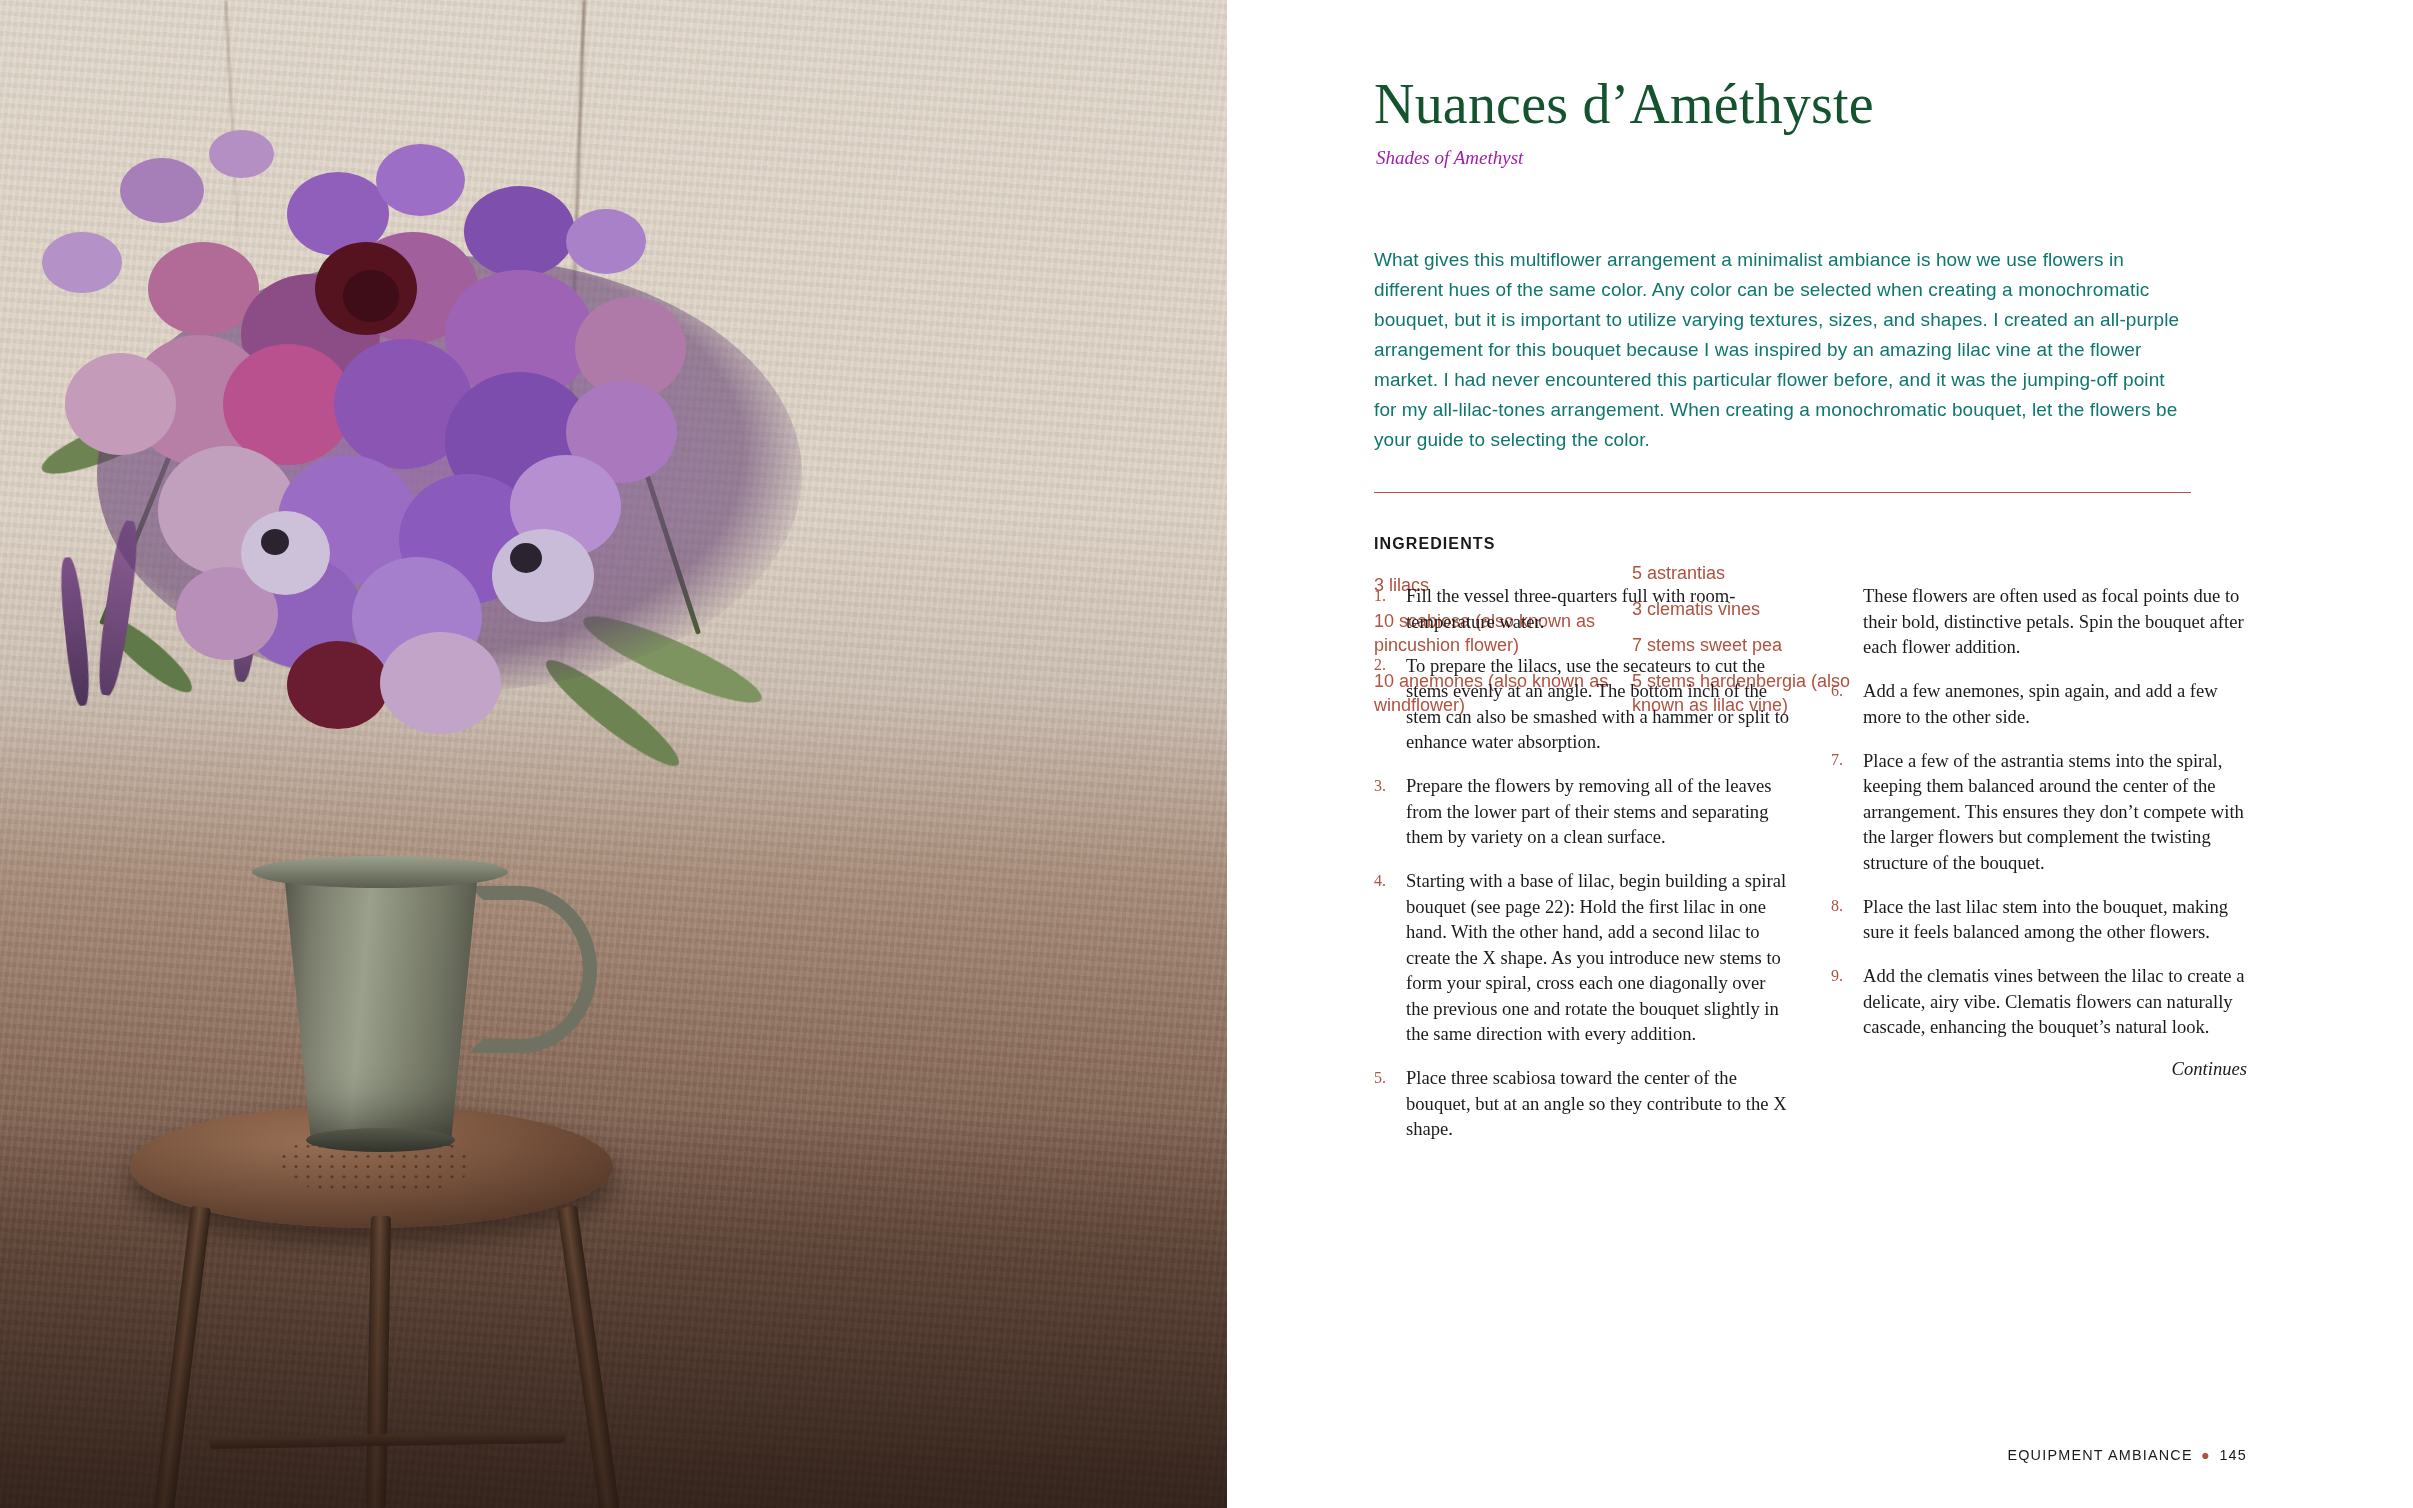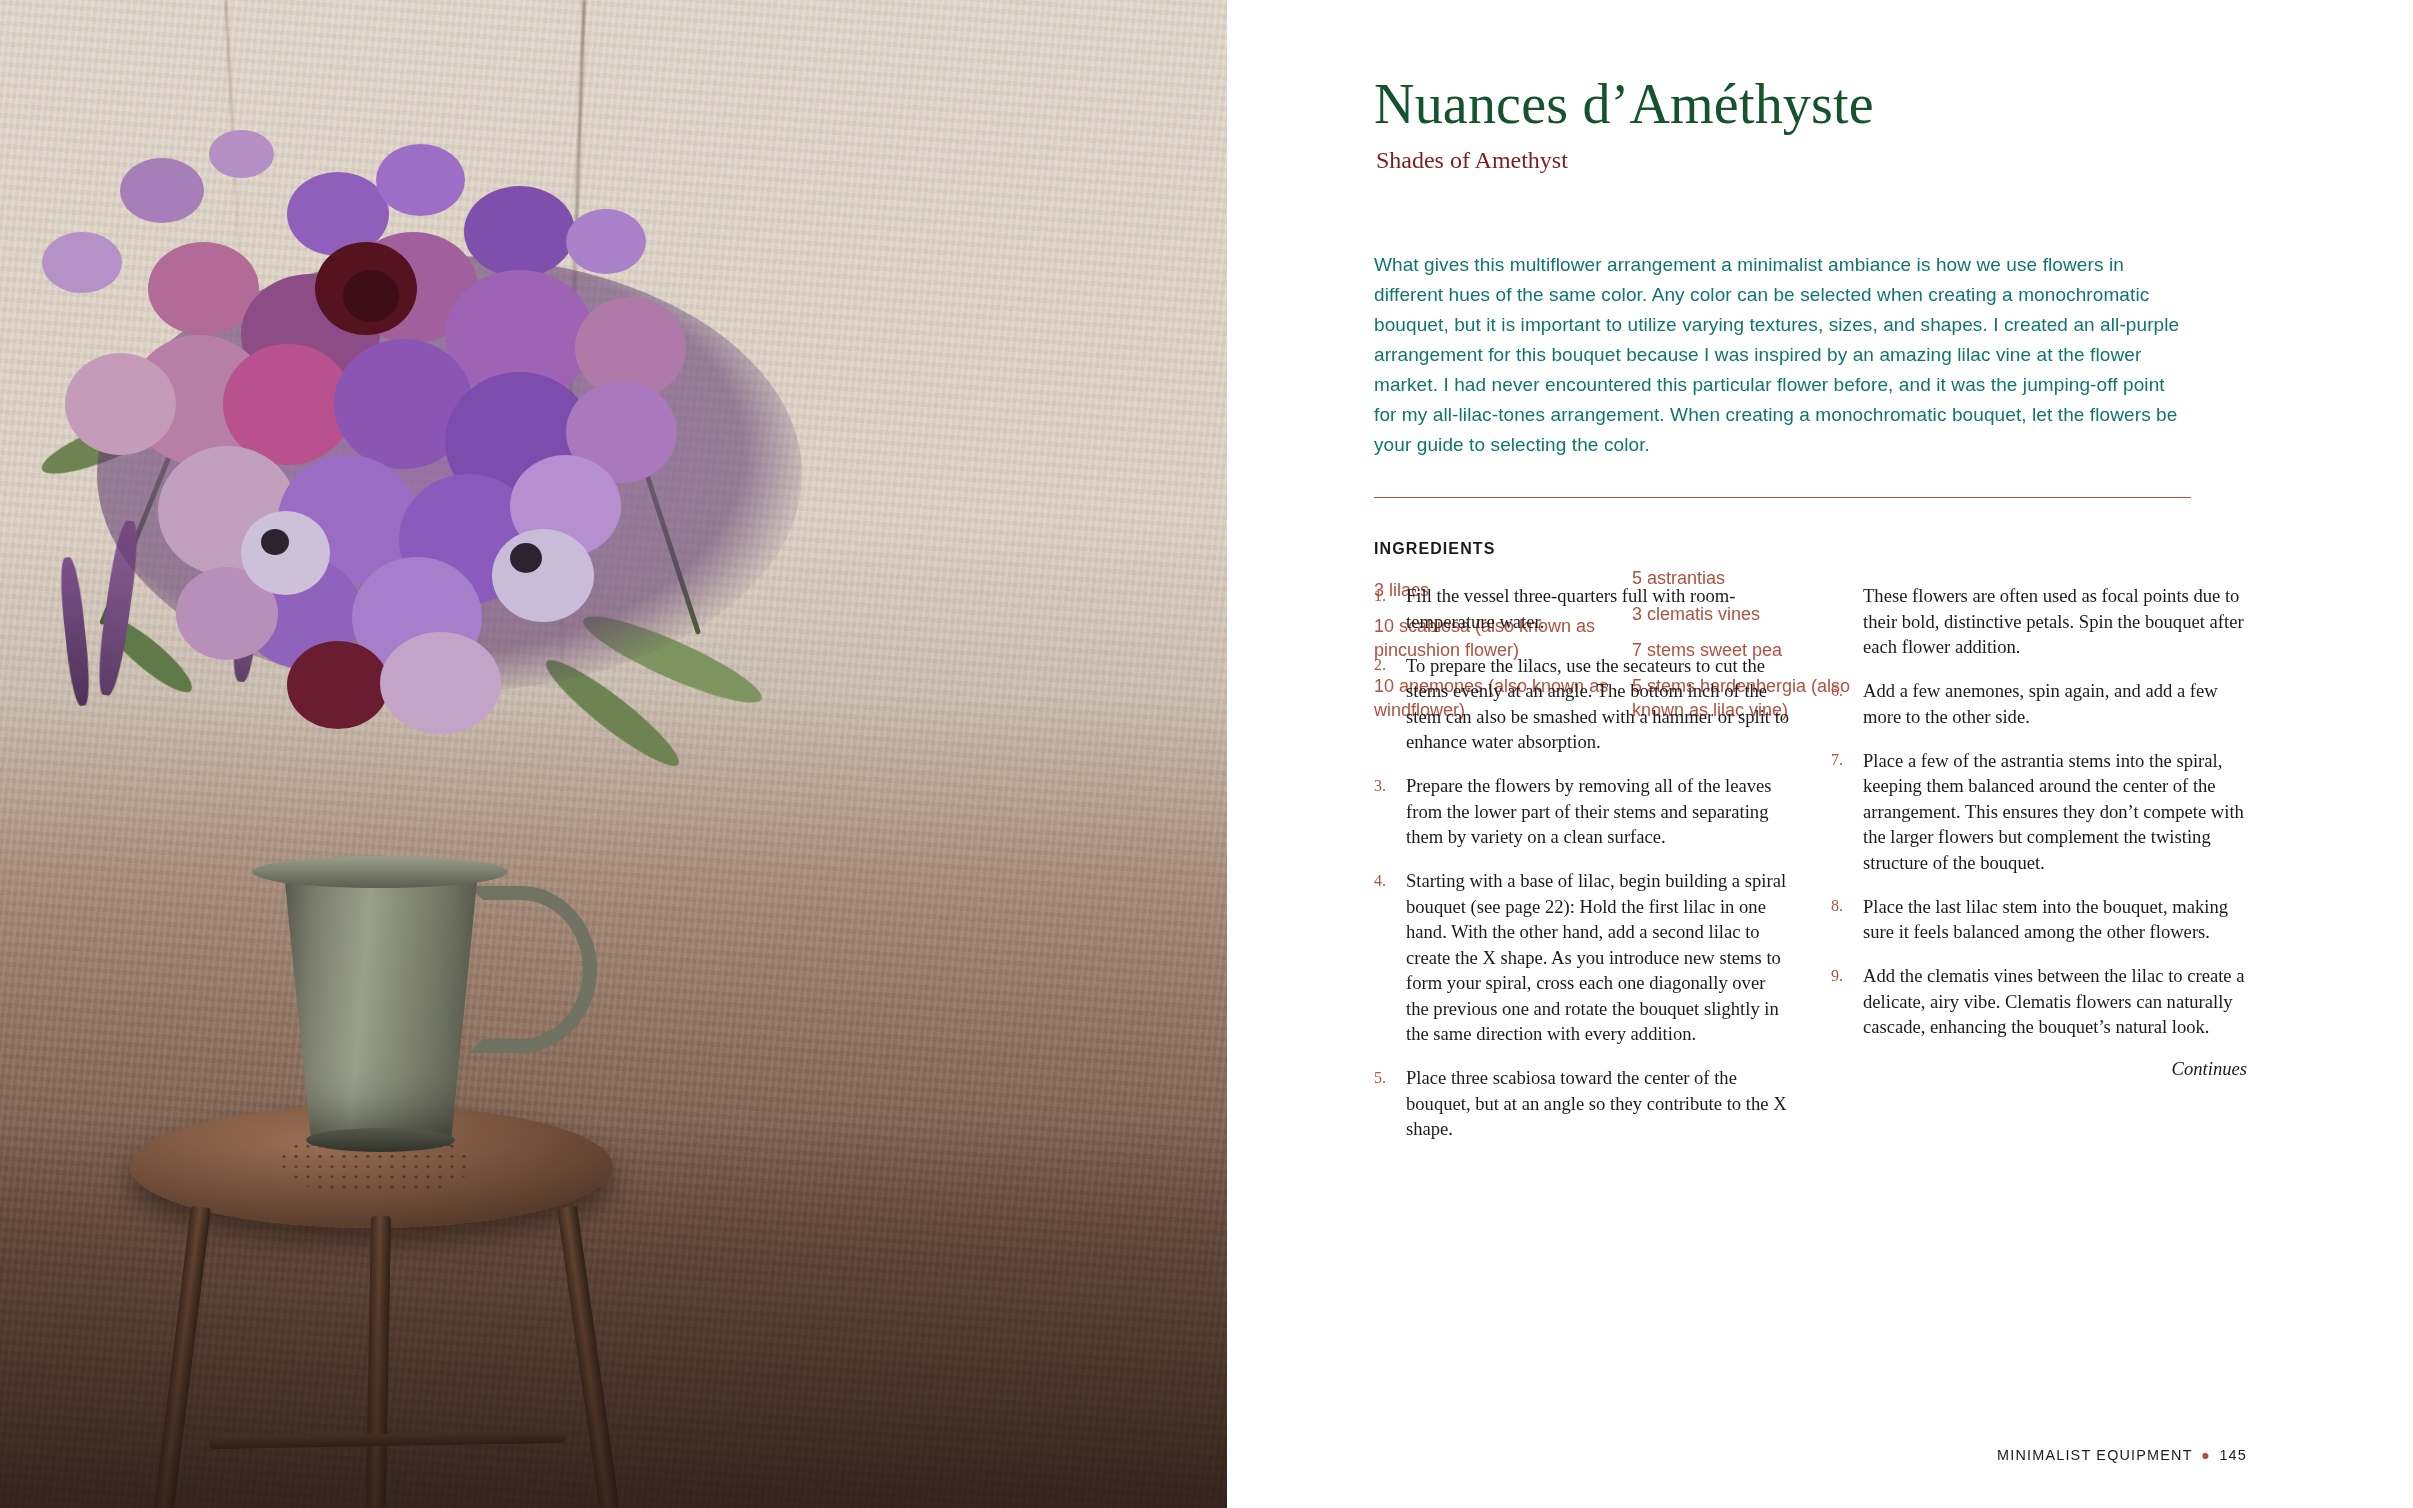--- a/index.html
+++ b/index.html
@@ -171,23 +171,24 @@
     font-family: "Liberation Serif", serif;
     font-size: 56px;
     font-weight: 400;
     letter-spacing: 0.2px;
     margin: 0;
     padding-top: 72px;
     color: #14532d;
   }
   .subtitle {
     font-family: "Liberation Serif", serif;
-    font-size: 24px;
+    font-style: italic;
+    font-size: 19px;
     margin: 11px 0 0 1.9px;
-    color: #7f1d1d;
+    color: #a21caf;
   }
   .intro {
     margin-top: 76px;
     width: 817px;
     font-family: "Liberation Sans", sans-serif;
     font-size: 19px;
     line-height: 30px;
     color: #0f766e;
     letter-spacing: 0.1px;
   }
@@ -423,20 +424,20 @@
           </div>
           <div class="step">
             <div class="step-num">9.</div>
             <div class="step-txt">Add the clematis vines between the lilac to create a delicate, airy vibe. Clematis flowers can naturally cascade, enhancing the bouquet’s natural look.</div>
           </div>
           <div class="continues">Continues</div>
         </div>
       </div>
 
       <div class="footer">
-        <span>MINIMALIST EQUIPMENT</span><span class="dot">●</span><span>145</span>
+        <span>EQUIPMENT AMBIANCE</span><span class="dot">●</span><span>145</span>
       </div>
 
     </div>
   </div>
 
 </div>
 
 
 </body></html>

